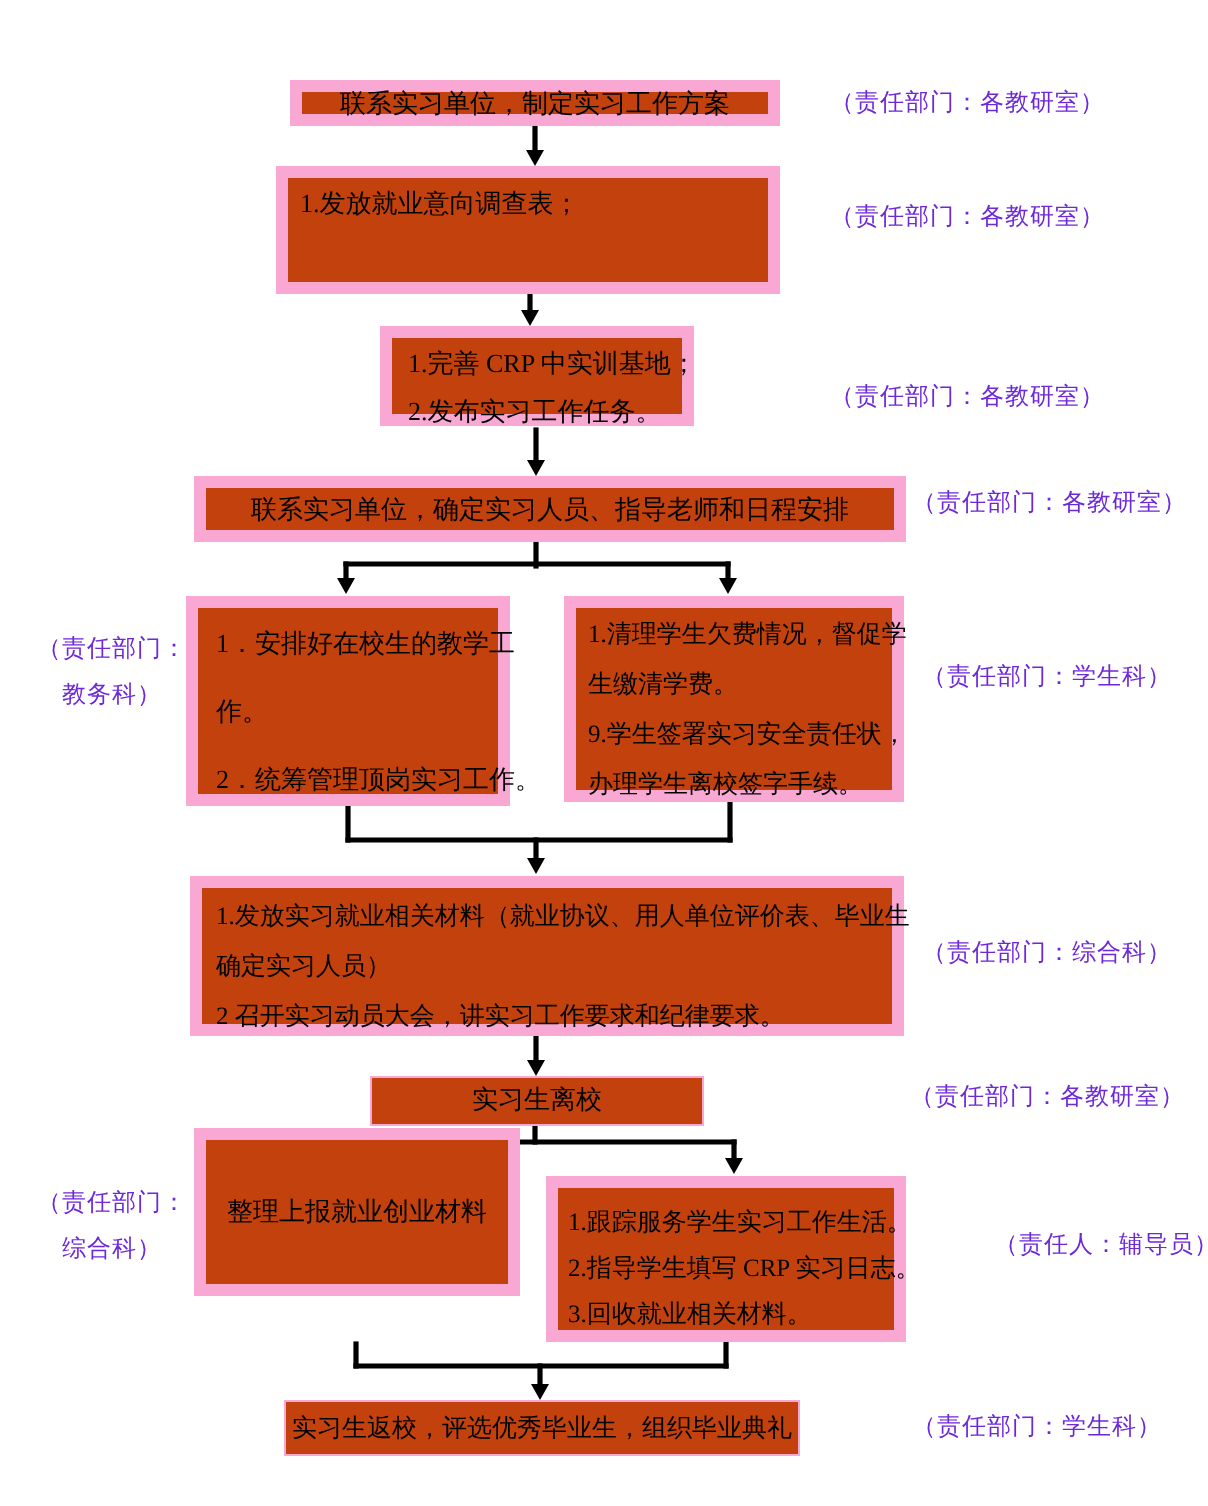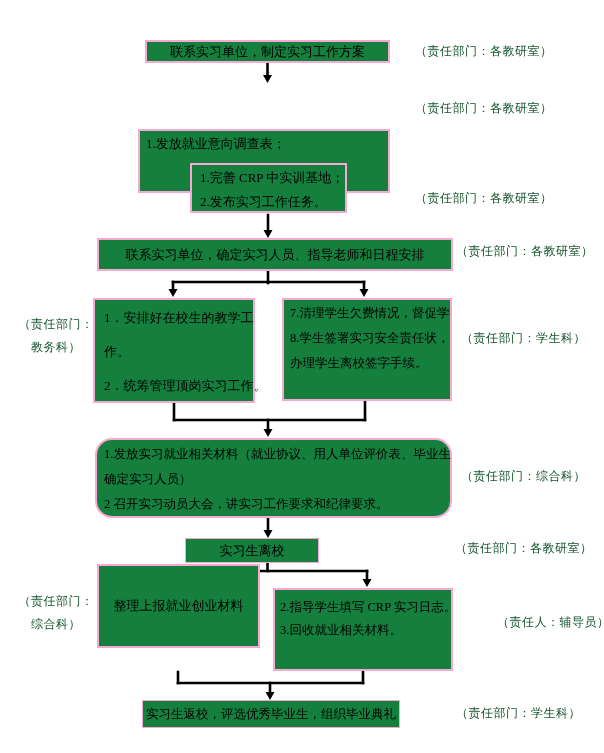--- a/index.html
+++ b/index.html
@@ -4,39 +4,39 @@
 <style>
   html,body{margin:0;padding:0;background:#ffffff;}
   .canvas{
     position:relative;width:604px;height:753px;background:#ffffff;overflow:hidden;
     font-family:"Liberation Serif","DejaVu Serif",serif;color:#000;
   }
   svg.connectors{position:absolute;left:0;top:0;}
   svg.connectors line{stroke:#000;stroke-width:2.6;stroke-linecap:square;}
   svg.connectors polygon{fill:#000;}
   .box{
-    position:absolute;box-sizing:border-box;border:2px solid #f9a8d4;background:#15803d;
+    position:absolute;box-sizing:border-box;border:6px solid #f9a8d4;background:#c2410c;
     font-size:13px;line-height:24px;white-space:nowrap;
   }
   .box .line{white-space:nowrap;}
   .center{display:flex;align-items:center;justify-content:center;text-align:center;}
   .thin{border-width:1px;}
   .b1{left:145px;top:40px;width:245px;height:23px;}
-  .b2{left:138px;top:83px;width:252px;height:64px;padding:1px 0 0 6px;margin-top:46px;}
+  .b2{left:138px;top:83px;width:252px;height:64px;padding:1px 0 0 6px;}
   .b3{left:190px;top:163px;width:157px;height:50px;padding:1px 0 0 8px;}
   .b4{left:97px;top:238px;width:356px;height:33px;}
   .b5a{left:93px;top:298px;width:162px;height:105px;padding:1px 13px 0 9px;line-height:34px;}
   .b5b{left:282px;top:298px;width:170px;height:103px;padding:1px 0 0 6px;line-height:25px;font-size:12.5px;}
-  .b6{left:95px;top:438px;width:357px;height:80px;padding:2px 0 0 7px;line-height:25px;font-size:12.5px;border-radius:17px;}
-  .b7{left:185px;top:538px;width:134px;height:25px;}
+  .b6{left:95px;top:438px;width:357px;height:80px;padding:2px 0 0 7px;line-height:25px;font-size:12.5px;}
+  .b7{left:185px;top:538px;width:167px;height:25px;align-items:flex-end;}
   .b8{left:97px;top:564px;width:163px;height:84px;}
   .b9{left:273px;top:588px;width:180px;height:83px;padding:6px 0 0 5px;line-height:23px;font-size:12.5px;}
   .b10{left:142px;top:700px;width:258px;height:28px;font-size:12.5px;}
   .ann{
-    position:absolute;font-size:12px;letter-spacing:0.5px;white-space:nowrap;color:#14532d;
+    position:absolute;font-size:12px;letter-spacing:0.5px;white-space:nowrap;color:#6d28d9;
     line-height:15px;
   }
   .ann-2line{width:84px;text-align:center;line-height:23px;}
   .a1{left:415px;top:44px;}
   .a2{left:415px;top:101px;}
   .a3{left:415px;top:191px;}
   .a4{left:456px;top:244px;}
   .a5l{left:14px;top:313px;}
   .a5r{left:461px;top:331px;}
   .a6{left:461px;top:469px;}
@@ -112,22 +112,23 @@
     <div class="line">1．安排好在校生的教学工</div>
     <div class="line">作。</div>
     <div class="line">2．统筹管理顶岗实习工作。</div>
   </div>
   <div class="ann ann-2line a5l">
     <div class="line">（责任部门：</div>
     <div class="line">教务科）</div>
   </div>
 
   <div class="box b5b">
-    <div class="line">7.清理学生欠费情况，督促学</div>
-    <div class="line">8.学生签署实习安全责任状，</div>
+    <div class="line">1.清理学生欠费情况，督促学</div>
+    <div class="line">生缴清学费。</div>
+    <div class="line">9.学生签署实习安全责任状，</div>
     <div class="line">办理学生离校签字手续。</div>
   </div>
   <div class="ann a5r">（责任部门：学生科）</div>
 
   <div class="box b6">
     <div class="line">1.发放实习就业相关材料（就业协议、用人单位评价表、毕业生</div>
     <div class="line">确定实习人员）</div>
     <div class="line">2 召开实习动员大会，讲实习工作要求和纪律要求。</div>
   </div>
   <div class="ann a6">（责任部门：综合科）</div>
@@ -139,20 +140,21 @@
 
   <div class="box b8 center">
     <span>整理上报就业创业材料</span>
   </div>
   <div class="ann ann-2line a8l">
     <div class="line">（责任部门：</div>
     <div class="line">综合科）</div>
   </div>
 
   <div class="box b9">
+    <div class="line">1.跟踪服务学生实习工作生活。</div>
     <div class="line">2.指导学生填写 CRP 实习日志。</div>
     <div class="line">3.回收就业相关材料。</div>
   </div>
   <div class="ann a9r">（责任人：辅导员）</div>
 
   <div class="box b10 thin center">
     <span>实习生返校，评选优秀毕业生，组织毕业典礼</span>
   </div>
   <div class="ann a10">（责任部门：学生科）</div>
 

